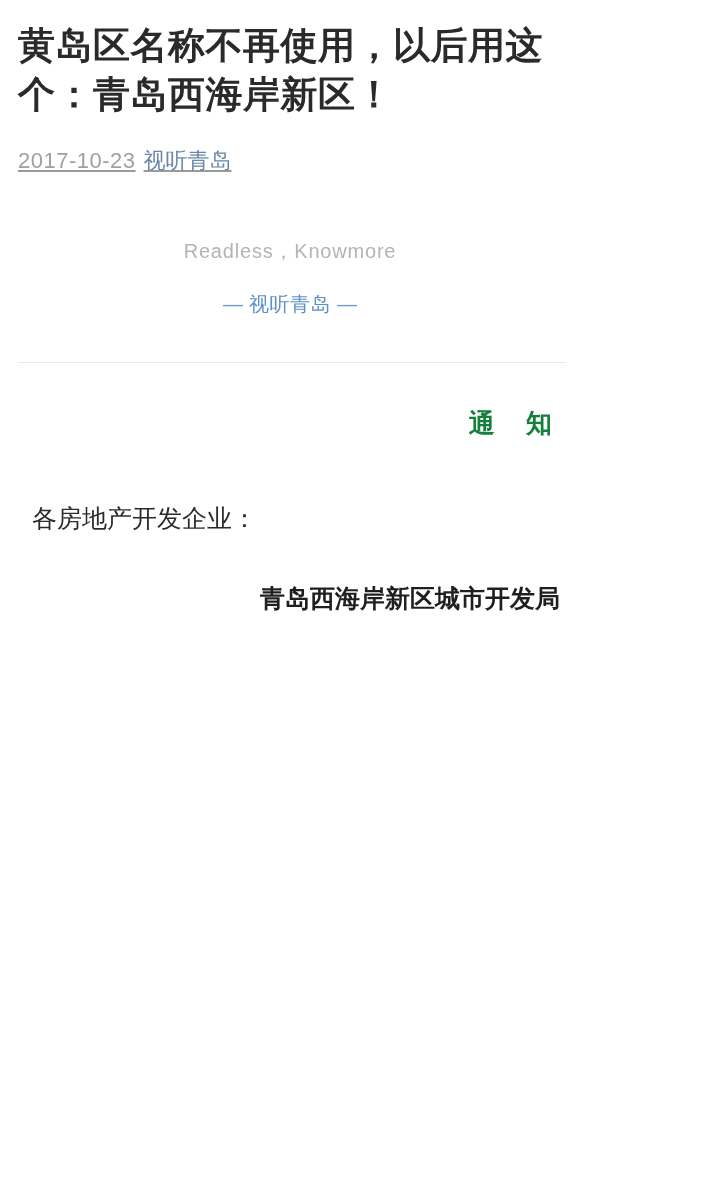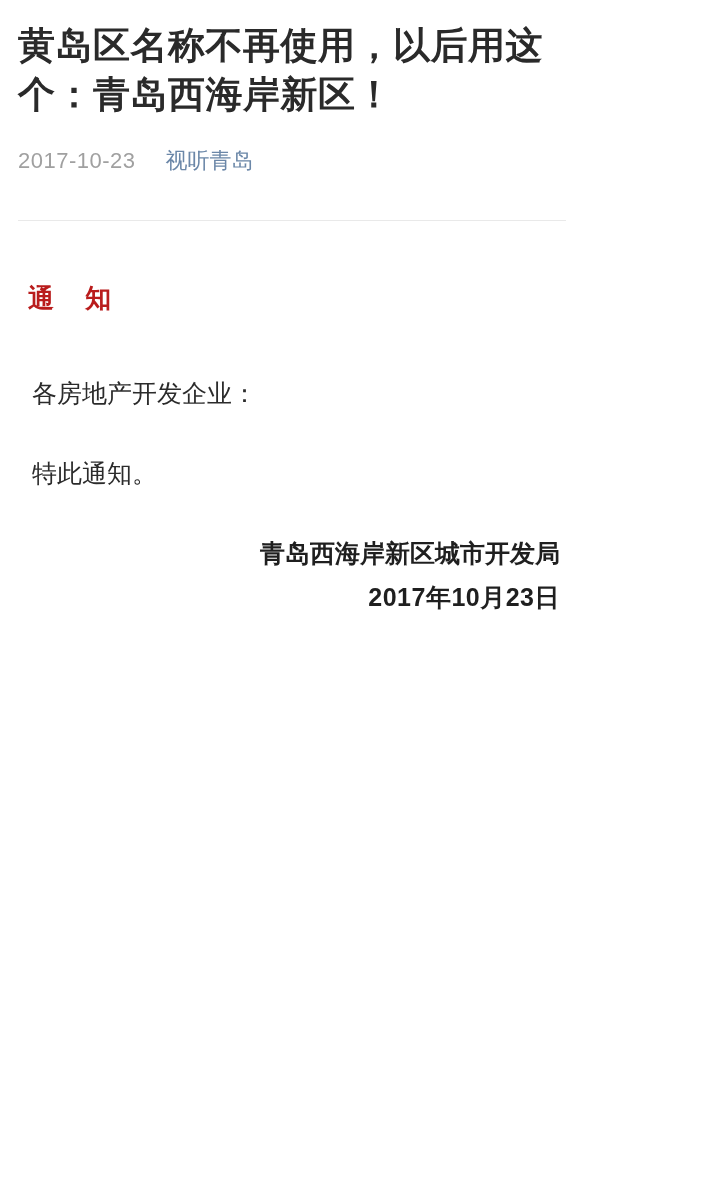--- a/index.html
+++ b/index.html
@@ -30,21 +30,22 @@
     margin: 0 0 0 0;
     padding: 0 2px;
   }
   .meta-row {
     margin-top: 26px;
     padding: 0 2px;
     font-size: 22px;
     color: #9a9a9a;
     display: flex;
     align-items: baseline;
-    gap: 30px;
+    gap: 8px;
+    text-decoration: underline;
   }
   .meta-date {
     color: #a0a0a0;
     letter-spacing: 0.5px;
   }
   .meta-source {
     color: #6b87a8;
   }
   .intro-block {
     margin-top: 62px;
@@ -65,25 +66,25 @@
     color: #6c9bd0;
     letter-spacing: 0px;
   }
   .divider {
     margin: 44px 2px 0 2px;
     height: 1px;
     background: #e9e9e9;
     width: 100%;
   }
   .notice-heading {
-    margin-top: 60px;
-    text-align: left;
+    margin-top: 43px;
+    text-align: right;
     font-size: 26px;
     font-weight: 700;
-    color: #b91c1c;
+    color: #15803d;
     letter-spacing: 12px;
     text-indent: 12px;
   }
   .body-block {
     margin-top: 54px;
     padding: 0 4px;
     font-size: 25px;
     line-height: 1.85;
     color: #2b2b2b;
     margin-left: 12px;
@@ -116,29 +117,35 @@
 
 <div class="page">
 
   <h1 class="article-title">黄岛区名称不再使用，以后用这个：青岛西海岸新区！</h1>
 
   <div class="meta-row">
     <span class="meta-date">2017-10-23</span>
     <span class="meta-source">视听青岛</span>
   </div>
 
+  <div class="intro-block">
+    <div class="intro-slogan">Readless，Knowmore</div>
+    <div class="intro-account">
+      <span class="dash">—</span>
+      <span>视听青岛</span>
+      <span class="dash">—</span>
+    </div>
+  </div>
 
   <div class="divider"></div>
 
   <div class="notice-heading">通 知</div>
 
   <div class="body-block">
     <p>各房地产开发企业：</p>
-    <p class="last-para">特此通知。</p>
   </div>
 
   <div class="signature">
     <div>青岛西海岸新区城市开发局</div>
-    <div class="sign-date">2017年10月23日</div>
   </div>
 
   <div class="bottom-pad"></div>
 </div>
 
 </body></html>

